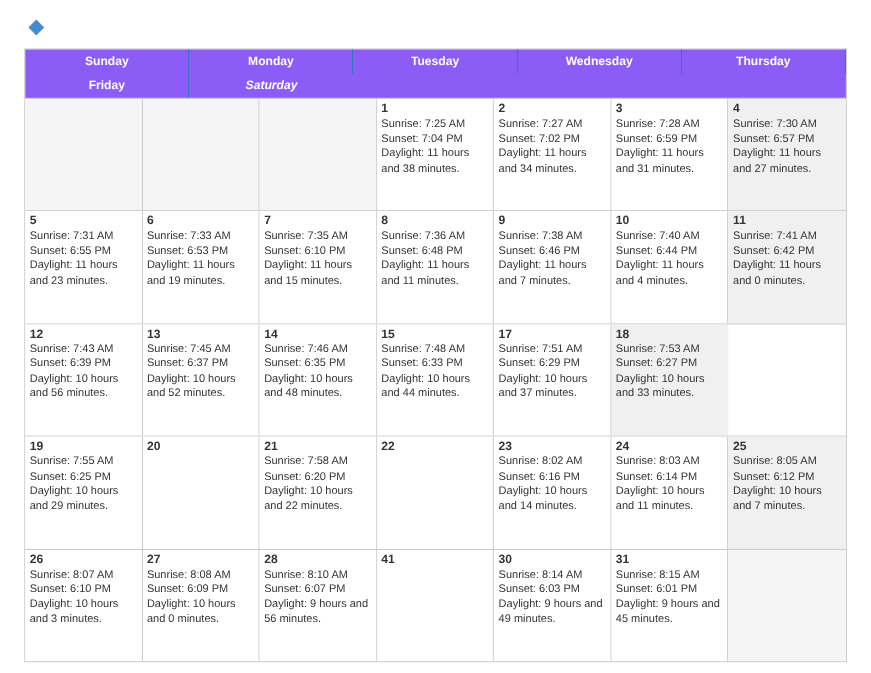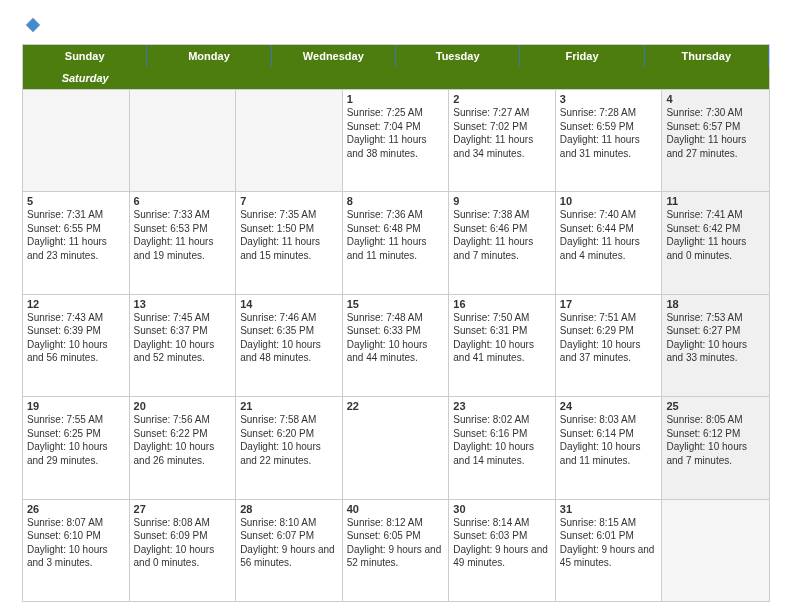--- a/index.html
+++ b/index.html
@@ -62,22 +62,22 @@
       color: #555;
     }
     .calendar {
       flex: 1;
       display: flex;
       flex-direction: column;
       border: 1px solid #ccc;
     }
     .cal-header {
       display: grid;
-      grid-template-columns: repeat(6, 1fr);
-      background: #4d7c0f;
+      grid-template-columns: repeat(5, 1fr);
+      background: #8b5cf6;
     }
     .cal-header-cell {
       color: #fff;
       font-size: 11px;
       font-weight: bold;
       text-align: center;
       padding: 5px 2px;
       border-right: 1px solid #3a76c0;
     }
     .cal-header-cell:last-child { border-right: none; font-style: italic; }
@@ -134,24 +134,24 @@
     <div class="title-block">
       <div class="month-title"></div>
       <div class="location"></div>
     </div>
   </div>
 
   <div class="calendar">
     <div class="cal-header" id="cal-header">
         <div class="cal-header-cell">Sunday</div>
         <div class="cal-header-cell">Monday</div>
+        <div class="cal-header-cell">Tuesday</div>
         <div class="cal-header-cell">Wednesday</div>
-        <div class="cal-header-cell">Tuesday</div>
+        <div class="cal-header-cell">Thursday</div>
         <div class="cal-header-cell">Friday</div>
-        <div class="cal-header-cell">Thursday</div>
         <div class="cal-header-cell">Saturday</div>
       </div>
     <div class="cal-body" id="cal-body">
         <div class="cal-row">
           <div class="cal-cell empty"></div>
           <div class="cal-cell empty"></div>
           <div class="cal-cell empty"></div>
           <div class="cal-cell">
             <div class="day-num">1</div>
             <div class="day-info">Sunrise: 7:25 AM
@@ -192,21 +192,21 @@
           <div class="cal-cell">
             <div class="day-num">6</div>
             <div class="day-info">Sunrise: 7:33 AM
 Sunset: 6:53 PM
 Daylight: 11 hours
 and 19 minutes.</div>
           </div>
           <div class="cal-cell">
             <div class="day-num">7</div>
             <div class="day-info">Sunrise: 7:35 AM
-Sunset: 1:50 PM
+Sunset: 6:10 PM
 Daylight: 11 hours
 and 15 minutes.</div>
           </div>
           <div class="cal-cell">
             <div class="day-num">8</div>
             <div class="day-info">Sunrise: 7:36 AM
 Sunset: 6:48 PM
 Daylight: 11 hours
 and 11 minutes.</div>
           </div>
@@ -255,27 +255,20 @@
 and 48 minutes.</div>
           </div>
           <div class="cal-cell">
             <div class="day-num">15</div>
             <div class="day-info">Sunrise: 7:48 AM
 Sunset: 6:33 PM
 Daylight: 10 hours
 and 44 minutes.</div>
           </div>
           <div class="cal-cell">
-            <div class="day-num">16</div>
-            <div class="day-info">Sunrise: 7:50 AM
-Sunset: 6:31 PM
-Daylight: 10 hours
-and 41 minutes.</div>
-          </div>
-          <div class="cal-cell">
             <div class="day-num">17</div>
             <div class="day-info">Sunrise: 7:51 AM
 Sunset: 6:29 PM
 Daylight: 10 hours
 and 37 minutes.</div>
           </div>
           <div class="cal-cell shaded">
             <div class="day-num">18</div>
             <div class="day-info">Sunrise: 7:53 AM
 Sunset: 6:27 PM
@@ -286,24 +279,20 @@
         <div class="cal-row">
           <div class="cal-cell">
             <div class="day-num">19</div>
             <div class="day-info">Sunrise: 7:55 AM
 Sunset: 6:25 PM
 Daylight: 10 hours
 and 29 minutes.</div>
           </div>
           <div class="cal-cell">
             <div class="day-num">20</div>
-            <div class="day-info">Sunrise: 7:56 AM
-Sunset: 6:22 PM
-Daylight: 10 hours
-and 26 minutes.</div>
           </div>
           <div class="cal-cell">
             <div class="day-num">21</div>
             <div class="day-info">Sunrise: 7:58 AM
 Sunset: 6:20 PM
 Daylight: 10 hours
 and 22 minutes.</div>
           </div>
           <div class="cal-cell">
             <div class="day-num">22</div>
@@ -346,25 +335,21 @@
 and 0 minutes.</div>
           </div>
           <div class="cal-cell">
             <div class="day-num">28</div>
             <div class="day-info">Sunrise: 8:10 AM
 Sunset: 6:07 PM
 Daylight: 9 hours
 and 56 minutes.</div>
           </div>
           <div class="cal-cell">
-            <div class="day-num">40</div>
-            <div class="day-info">Sunrise: 8:12 AM
-Sunset: 6:05 PM
-Daylight: 9 hours
-and 52 minutes.</div>
+            <div class="day-num">41</div>
           </div>
           <div class="cal-cell">
             <div class="day-num">30</div>
             <div class="day-info">Sunrise: 8:14 AM
 Sunset: 6:03 PM
 Daylight: 9 hours
 and 49 minutes.</div>
           </div>
           <div class="cal-cell">
             <div class="day-num">31</div>

